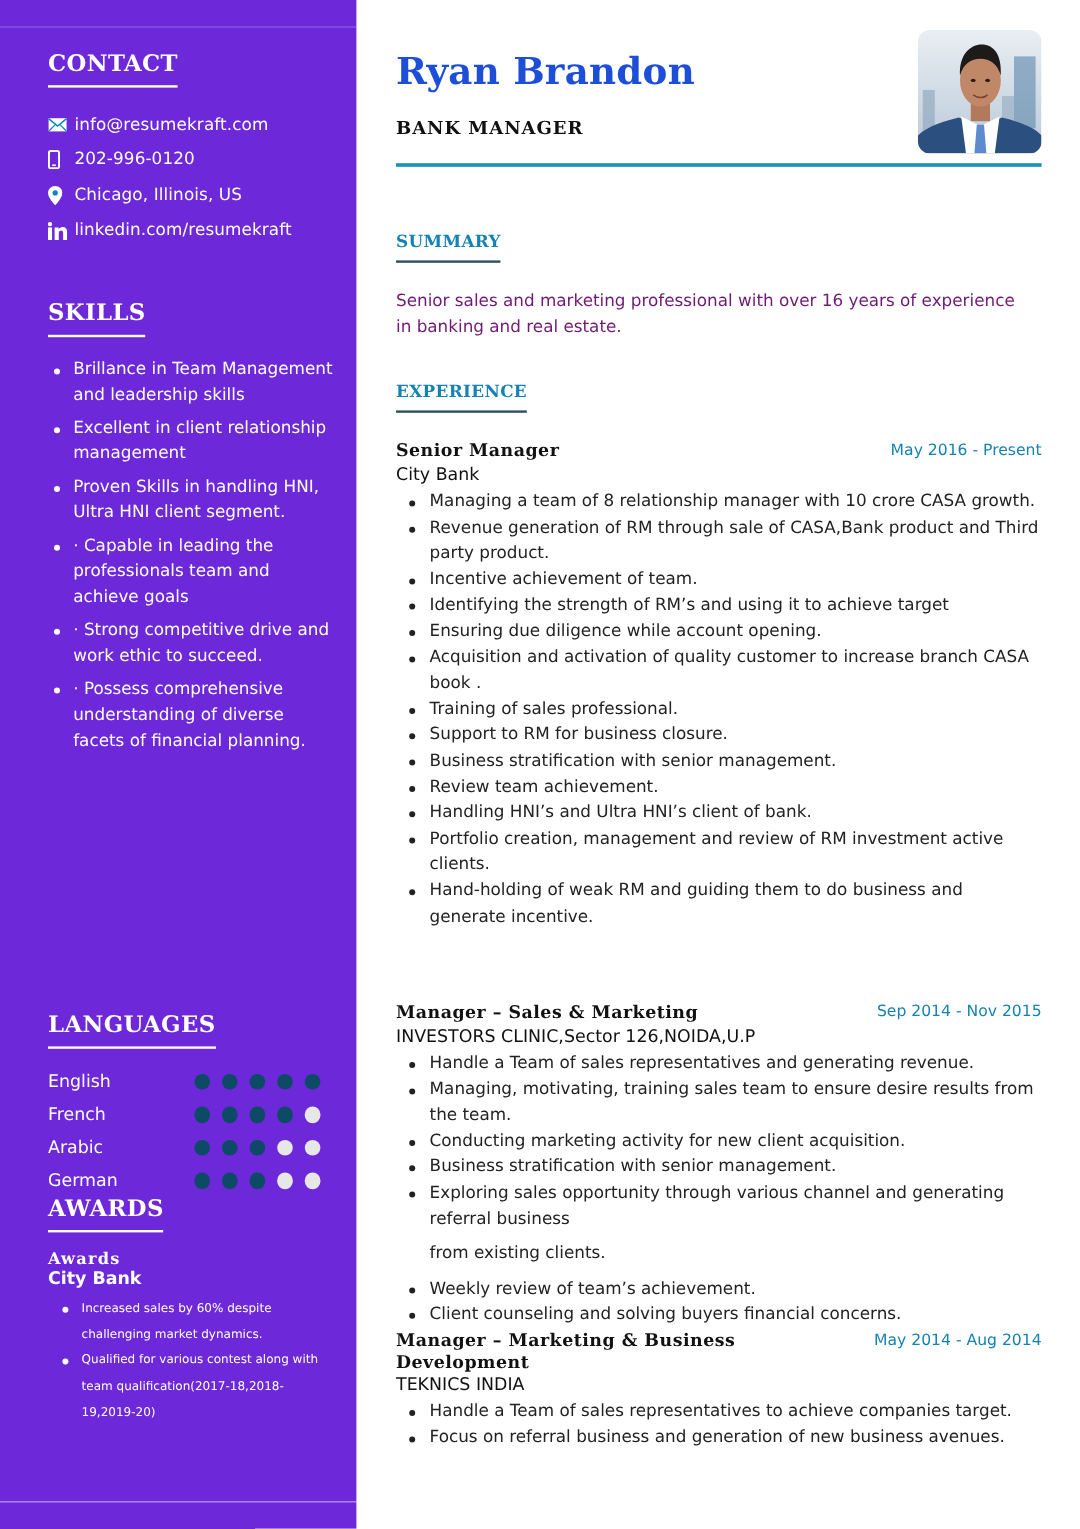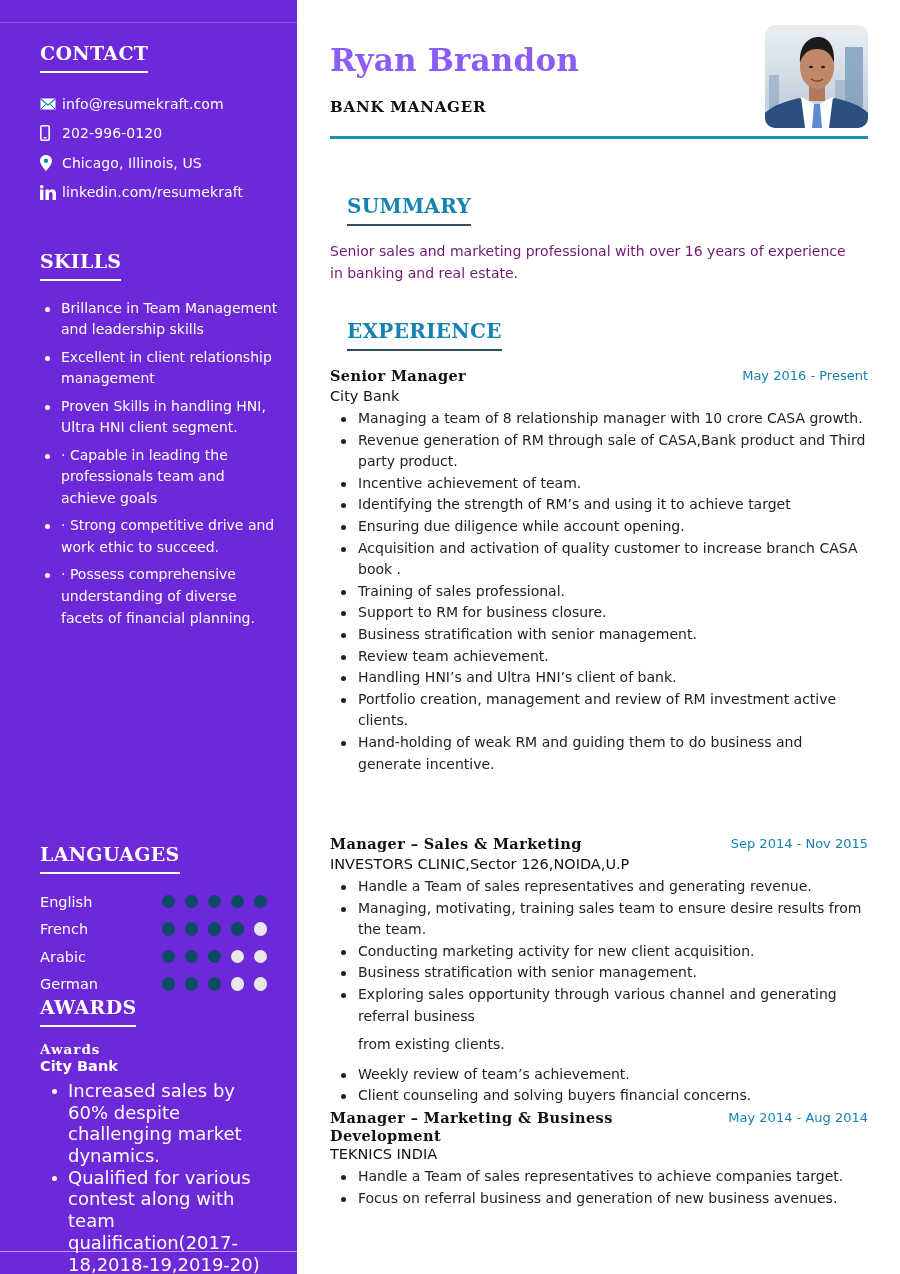--- a/index.html
+++ b/index.html
@@ -38,33 +38,33 @@
   .lang-name { font-size: 14.5px; }
   .dots { display: flex; gap: 9.5px; }
   .dot { width: 13.5px; height: 13.5px; border-radius: 50%; }
   .dot.on { background: #0d4a66; }
   .dot.off { background: #e7e7e7; }
 
   .awards { position: absolute; top: 997px; }
   .award-title { font-family: "DejaVu Serif", serif; font-weight: bold; font-size: 13.5px; letter-spacing: 1px; margin-top: 14px; line-height: 16px; }
   .award-org { font-size: 14.5px; font-weight: bold; line-height: 18px; }
   .award-bullets { list-style: none; margin-top: 5px; }
-  .award-bullets li { position: relative; padding-left: 28px; font-size: 18px; line-height: 21.7px; margin-bottom: 0px; width: 240px; }
+  .award-bullets li { position: relative; padding-left: 28px; font-size: 10px; line-height: 21.7px; margin-bottom: 0px; width: 240px; }
   .award-bullets li::before { content: ""; position: absolute; left: 12px; top: 9px; width: 5px; height: 5px; border-radius: 50%; background: #ffffff; }
 
   
   .main { position: absolute; left: 330px; top: 0; width: 538px; }
-  .name { position: absolute; top: 42px; left: 0; font-family: "DejaVu Serif", serif; font-weight: bold; font-size: 31px; color: #8b5cf6; letter-spacing: 0.2px; }
+  .name { position: absolute; top: 42px; left: 0; font-family: "DejaVu Serif", serif; font-weight: bold; font-size: 31px; color: #1d4ed8; letter-spacing: 0.2px; }
   .job-title { position: absolute; top: 98px; left: 0; font-family: "DejaVu Serif", serif; font-weight: bold; font-size: 15px; letter-spacing: 0.8px; color: #111111; }
   .photo { position: absolute; left: 435px; top: 25px; width: 103px; height: 103px; border-radius: 10px; overflow: hidden; }
   .header-rule { position: absolute; top: 136px; left: 0; width: 538px; height: 3px; background: #1b8fbc; }
 
   .sec-heading {
-    position: absolute; left: 17px; font-family: "DejaVu Serif", serif; font-weight: bold;
-    font-size: 20px; color: #1583b2; letter-spacing: 0.3px; padding-bottom: 7px;
+    position: absolute; left: 0; font-family: "DejaVu Serif", serif; font-weight: bold;
+    font-size: 14px; color: #1583b2; letter-spacing: 0.3px; padding-bottom: 7px;
     border-bottom: 2px solid #2f4f5f; line-height: 1.1;
   }
   .summary-text { position: absolute; top: 241px; left: 0; width: 520px; font-size: 14px; line-height: 21.6px; color: #701a75; }
 
   .job { position: absolute; left: 0; width: 538px; }
   .job-head { display: flex; justify-content: space-between; align-items: flex-start; }
   .job-role { font-family: "DejaVu Serif", serif; font-weight: bold; font-size: 14.5px; color: #111; letter-spacing: 0.4px; line-height: 18px; }
   .job-date { font-size: 13px; color: #1583b2; white-space: nowrap; line-height: 18px; }
   .job-org { font-size: 14.5px; color: #111; line-height: 18px; margin-top: 2px; }
   .job-bullets { list-style: none; margin-top: 3px; }

